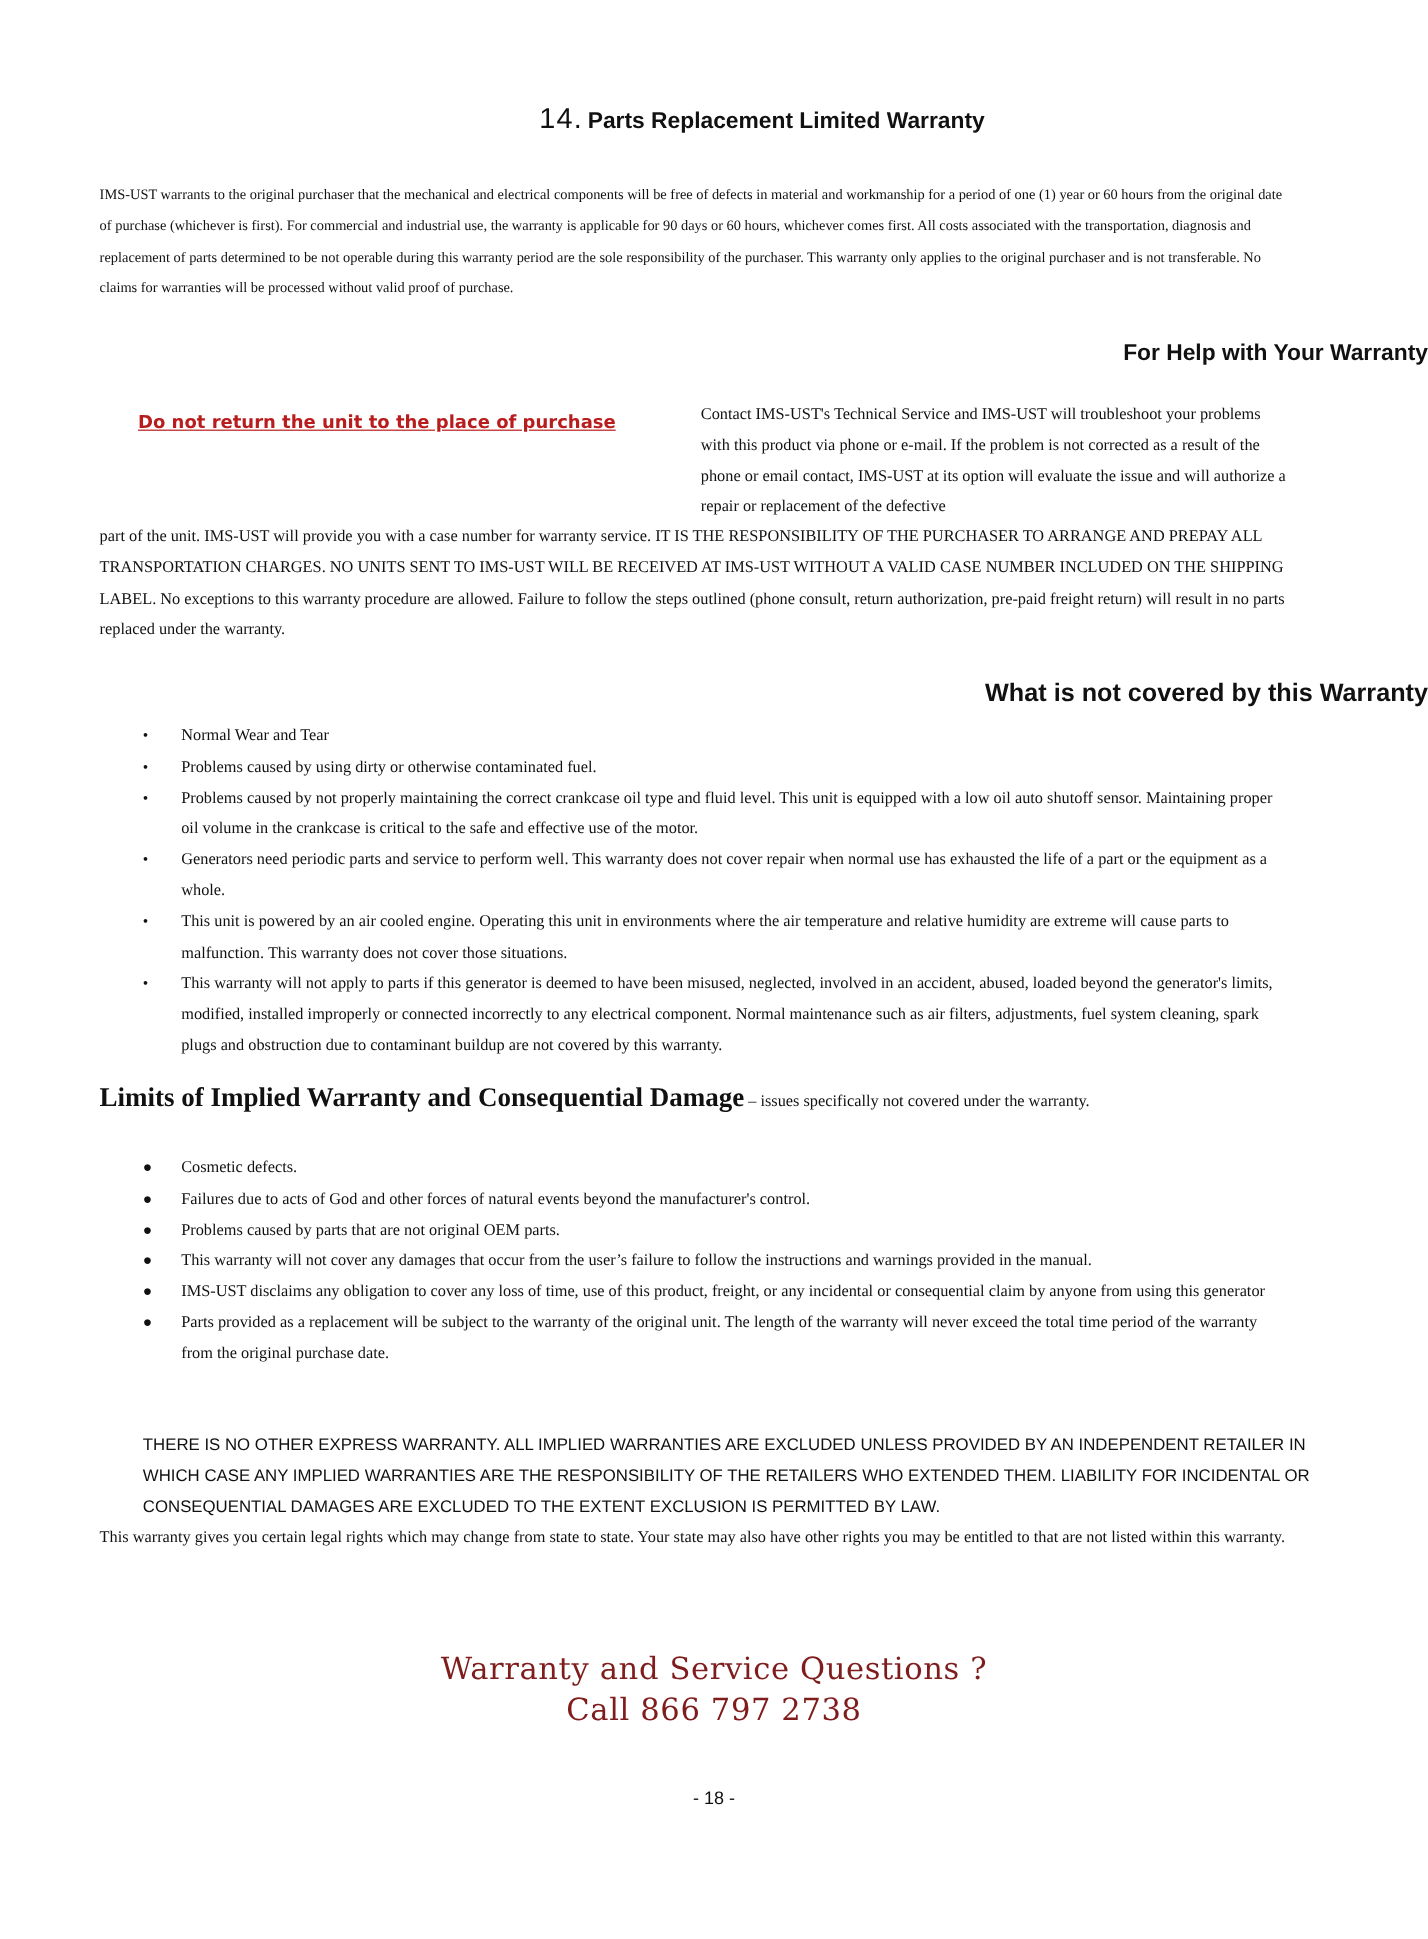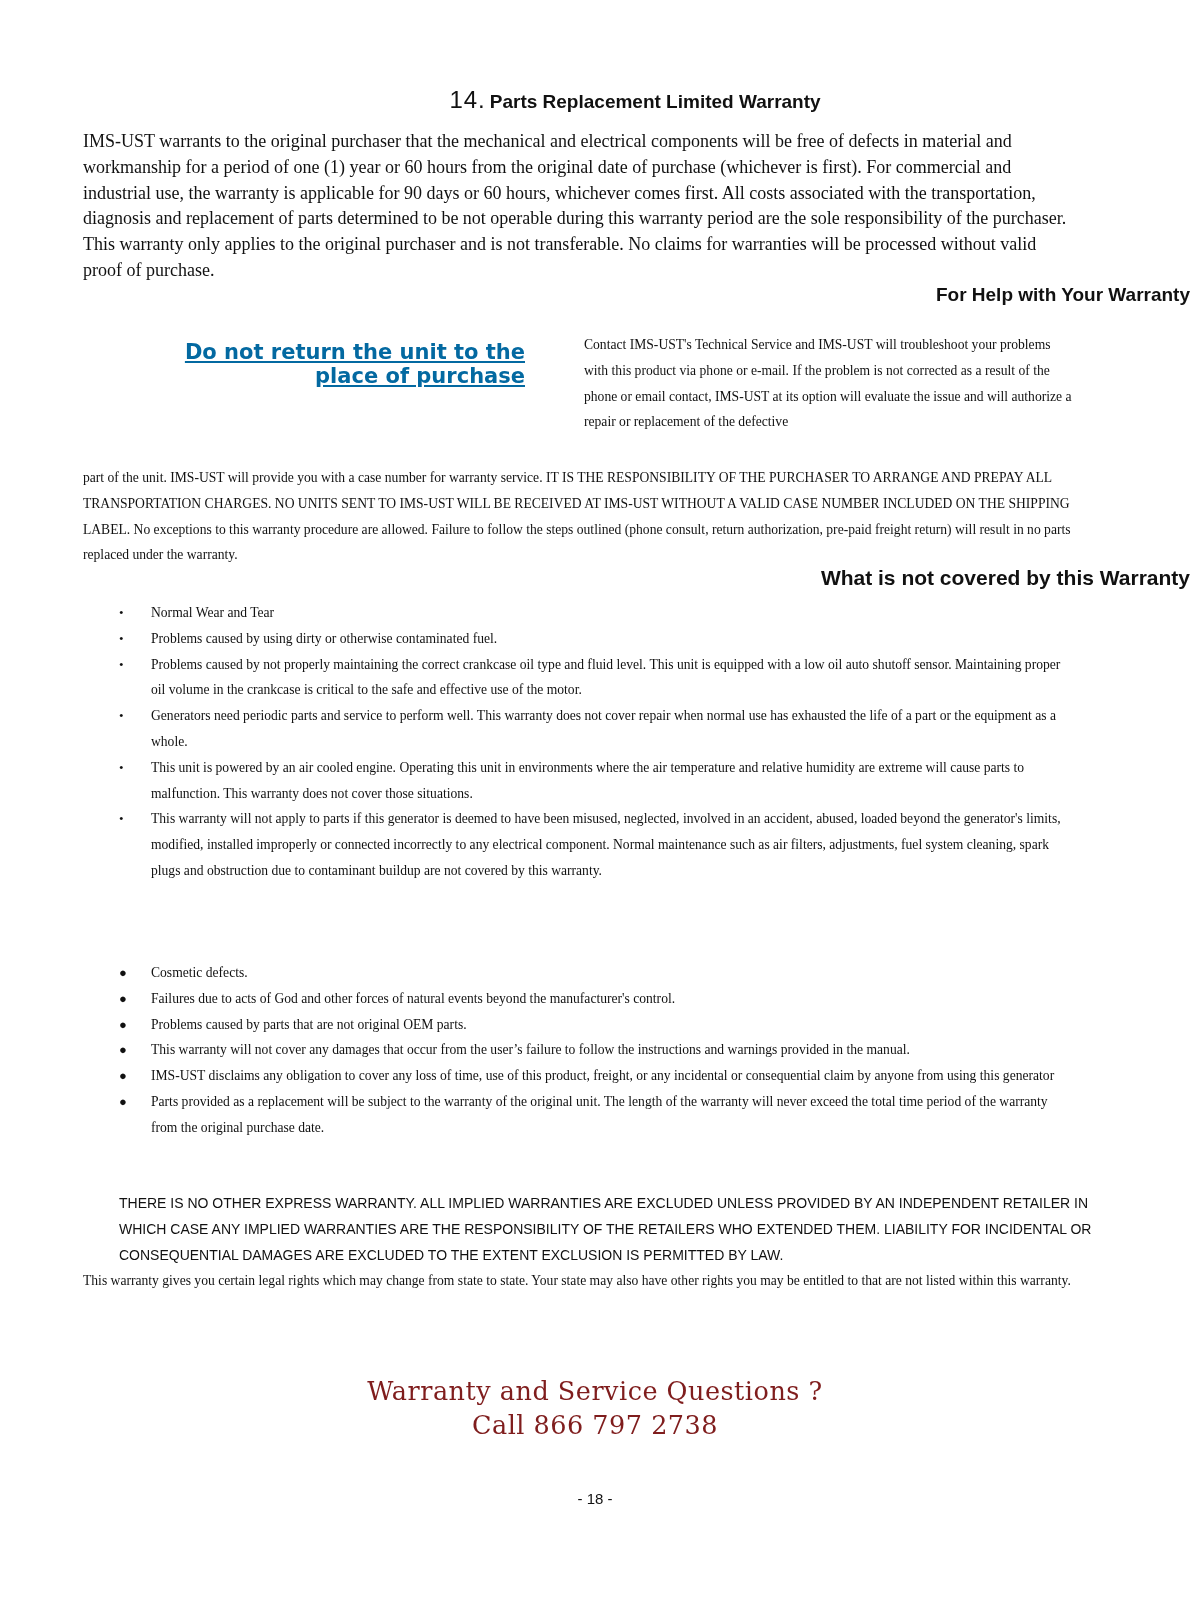--- a/index.html
+++ b/index.html
@@ -3,31 +3,31 @@
 <meta charset="utf-8">
 <style>
   html, body { margin: 0; padding: 0; background: #ffffff; }
   body { width: 1190px; height: 1616px; position: relative; overflow: hidden; color: #111; }
   .page { position: absolute; left: 0; top: 0; width: 1190px; height: 1616px; }
 
   .h14 { position: absolute; top: 86px; left: 0; width: 1190px; text-align: center; padding-left: 40px; }
   .h14 .num { font-family: "Liberation Sans", sans-serif; font-size: 24px; font-weight: normal; letter-spacing: 1px; }
   .h14 .title { font-family: "Liberation Sans", sans-serif; font-size: 19px; font-weight: bold; }
 
-  .para { position: absolute; left: 83px; width: 990px; font-family: "Liberation Serif", serif; font-size: 18px; line-height: 25.8px; text-align: left; }
+  .para { position: absolute; left: 83px; width: 990px; font-family: "Liberation Serif", serif; font-size: 12px; line-height: 25.8px; text-align: left; margin-top: 21px; }
   .p1 { top: 129px; }
 
   .h-center { position: absolute; left: 0; width: 1190px; text-align: right; font-family: "Liberation Sans", sans-serif; font-weight: bold; font-size: 19px; }
   .h-help { top: 284px; }
   .h-notcov { top: 566px; font-size: 21px; }
 
-  .donot { position: absolute; left: 115px; top: 340px; width: 410px; text-align: right; font-family: "DejaVu Sans", sans-serif; font-weight: bold; font-size: 21px; line-height: 24px; color: #0369a1; text-decoration: underline; }
+  .donot { position: absolute; left: 115px; top: 340px; width: 410px; text-align: left; font-family: "DejaVu Sans", sans-serif; font-weight: bold; font-size: 15px; line-height: 24px; color: #b91c1c; text-decoration: underline; }
 
   .contact { position: absolute; left: 584px; top: 332px; width: 490px; font-family: "Liberation Serif", serif; font-size: 13.6px; line-height: 25.8px; }
-  .cont2 { position: absolute; left: 83px; top: 434px; width: 992px; font-family: "Liberation Serif", serif; font-size: 13.6px; line-height: 25.8px; margin-top: 31px; }
+  .cont2 { position: absolute; left: 83px; top: 434px; width: 992px; font-family: "Liberation Serif", serif; font-size: 13.6px; line-height: 25.8px; }
 
   ul.blist { position: absolute; left: 83px; width: 990px; margin: 0; padding: 0; list-style: none; font-family: "Liberation Serif", serif; font-size: 13.6px; line-height: 25.8px; }
   ul.blist li { position: relative; padding-left: 68px; }
   ul.blist li .bullet { position: absolute; left: 36px; top: 0; font-size: 13px; }
   .list1 { top: 600px; }
   .list2 { top: 960px; }
   .list2 li .bullet { font-size: 16px; left: 35px; }
 
   .limits { position: absolute; left: 83px; top: 902px; width: 1000px; white-space: nowrap; }
   .limits .big { font-family: "Liberation Serif", serif; font-weight: bold; font-size: 22.5px; }
@@ -62,20 +62,23 @@
 
   <ul class="blist list1">
     <li><span class="bullet">•</span><span>Normal Wear and Tear</span></li>
     <li><span class="bullet">•</span><span>Problems caused by using dirty or otherwise contaminated fuel.</span></li>
     <li><span class="bullet">•</span><span>Problems caused by not properly maintaining the correct crankcase oil type and fluid level.  This unit is equipped with a low oil auto shutoff sensor. Maintaining proper oil volume in the crankcase is critical to the safe and effective use of the motor.</span></li>
     <li><span class="bullet">•</span><span>Generators need periodic parts and service to perform well. This warranty does not cover repair when normal use has exhausted the life of a part or the equipment as a whole.</span></li>
     <li><span class="bullet">•</span><span>This unit is powered by an air cooled engine.  Operating this unit in environments where the air temperature and relative humidity are extreme will cause parts to malfunction.  This warranty does not cover those situations.</span></li>
     <li><span class="bullet">•</span><span>This warranty will not apply to parts if this generator is deemed to have been misused, neglected, involved in an accident, abused, loaded beyond the generator's limits, modified, installed improperly or connected incorrectly to any electrical component. Normal maintenance such as air filters, adjustments, fuel system cleaning, spark plugs and obstruction due to contaminant buildup are not covered by this warranty.</span></li>
   </ul>
 
+  <div class="limits">
+    <span class="big">Limits of Implied Warranty and Consequential Damage</span><span class="small"> – issues specifically not covered under the warranty.</span>
+  </div>
 
   <ul class="blist list2">
     <li><span class="bullet">●</span><span>Cosmetic defects.</span></li>
     <li><span class="bullet">●</span><span>Failures due to acts of God and other forces of natural  events beyond the manufacturer's control.</span></li>
     <li><span class="bullet">●</span><span>Problems caused by parts that are not original OEM parts.</span></li>
     <li><span class="bullet">●</span><span>This warranty will not cover any damages that occur from the user’s failure to follow the instructions and warnings provided in the manual.</span></li>
     <li><span class="bullet">●</span><span>IMS-UST disclaims any obligation to cover any loss of time, use of this product, freight, or any incidental or consequential claim by anyone from using this generator</span></li>
     <li><span class="bullet">●</span><span>Parts provided as a replacement will be subject to the warranty of the original unit. The length of the warranty will never exceed the total time period of the warranty from the original purchase date.</span></li>
   </ul>
 

